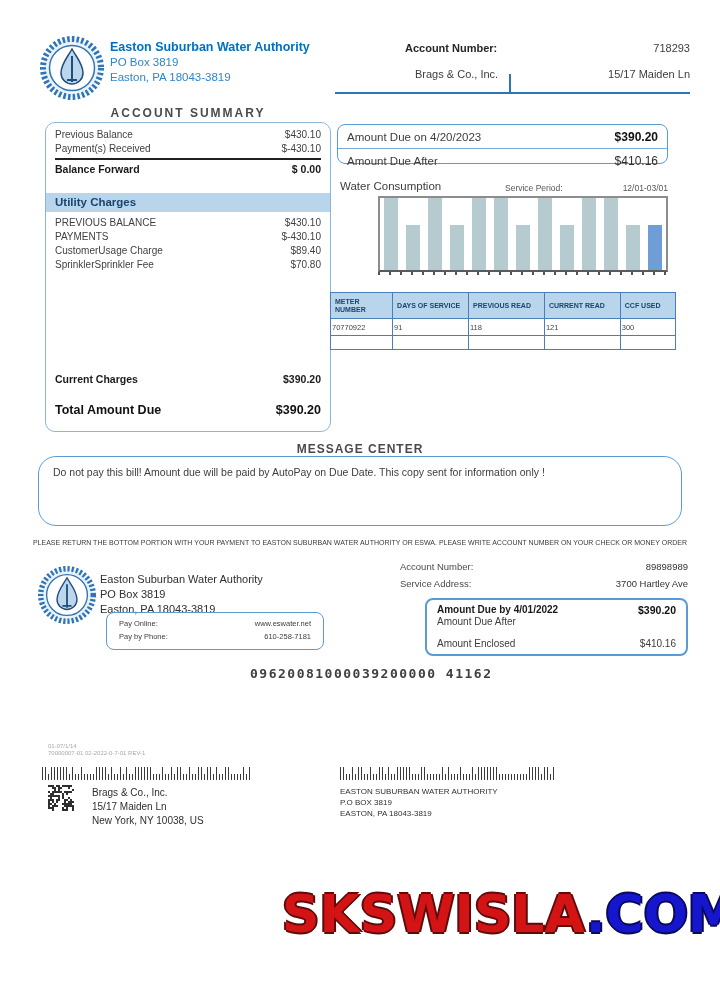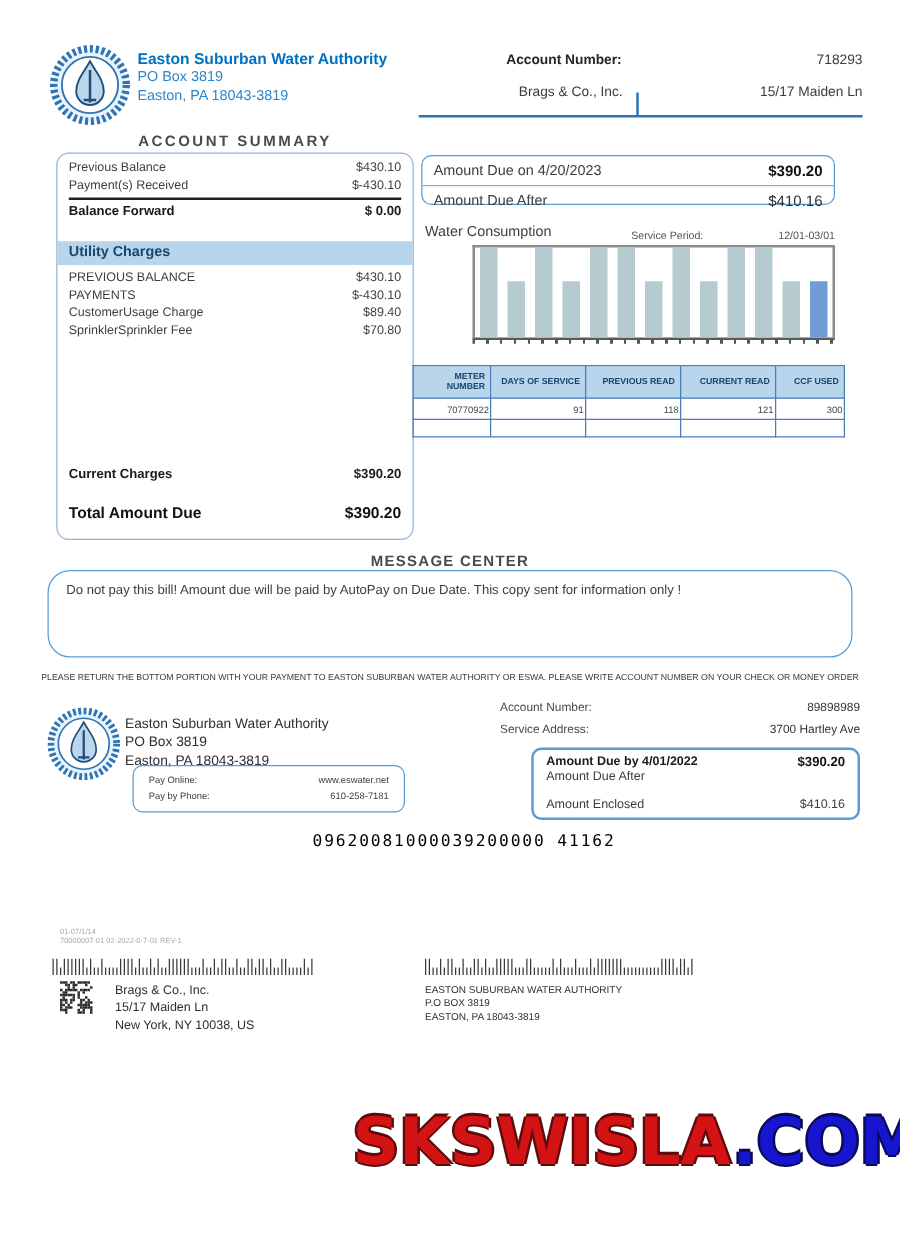--- a/index.html
+++ b/index.html
@@ -45,21 +45,21 @@
   .wc-period-label{position:absolute;left:505px;top:183px;font-size:8.5px;color:#555;}
   .wc-period{position:absolute;left:600px;top:183px;width:68px;text-align:right;font-size:8.5px;color:#555;}
   .chart{position:absolute;left:378px;top:196px;width:290px;height:76px;
     border:2px solid #8c8c8c;border-bottom-color:#5a5a5a;box-sizing:border-box;background:#fff;}
   .chart-bars{position:absolute;left:4px;right:4px;top:0;bottom:0;display:flex;align-items:flex-end;justify-content:space-between;}
   .bar{width:14px;}
   .chart-ticks{position:absolute;left:378px;top:272px;width:290px;height:3px;
     background:repeating-linear-gradient(to right,#555 0 2px,transparent 2px 11px);}
   
   .meter-table{position:absolute;left:330px;top:292px;width:346px;border-collapse:collapse;table-layout:fixed;}
-  .meter-table th,.meter-table td{border:1px solid #4a7ebb;text-align:right;box-sizing:border-box;margin-top:42px;}
+  .meter-table th,.meter-table td{border:1px solid #4a7ebb;text-align:left;box-sizing:border-box;margin-top:42px;}
   .meter-table th{background:#b9d5eb;color:#17456e;font-size:7px;font-weight:bold;height:26px;padding:1px 4px;line-height:8px;}
   .meter-table td{font-size:7.5px;color:#444;height:17px;}
   .meter-table tr.empty td{height:14px;}
   
   .mc-title{position:absolute;left:0;top:442px;width:720px;text-align:center;
     font-size:12px;font-weight:bold;color:#4a4a4a;letter-spacing:1px;}
   .mc-box{position:absolute;left:38px;top:456px;width:644px;height:70px;
     border:1.5px solid #5b9bd5;border-radius:18px;box-sizing:border-box;padding:9px 14px;}
   .mc-text{font-size:10.5px;color:#3d3d3d;}
   .return-notice{position:absolute;left:20px;top:539px;width:680px;text-align:center;font-size:7px;color:#3a3a3a;}
@@ -73,21 +73,21 @@
   .stub-kv1{top:561px;}
   .stub-kv2{top:578px;gap:20px;}
   .stub-due-box{position:absolute;left:425px;top:598px;width:263px;height:58px;
     border:2px solid #5b9bd5;border-radius:8px;box-sizing:border-box;padding:4px 10px;}
   .sdb-r1{display:flex;justify-content:space-between;font-size:10px;}
   .sdb-label-bold{font-weight:bold;color:#1a1a1a;}
   .sdb-val-bold{font-weight:bold;color:#111;font-size:10.5px;}
   .sdb-r2{font-size:10px;color:#3d3d3d;line-height:12px;}
   .sdb-r3{display:flex;justify-content:space-between;font-size:10px;color:#3d3d3d;margin-top:10px;}
   .ocr-line{position:absolute;left:250px;top:666px;font-family:"DejaVu Sans Mono",monospace;
-    font-size:13px;font-weight:normal;color:#000000;letter-spacing:1.5px;}
+    font-size:13px;font-weight:bold;color:#404040;letter-spacing:1.5px;}
   
   .meta-lines{position:absolute;left:48px;top:743px;font-size:6px;color:#a9a9a9;line-height:7px;}
   .barcode{position:absolute;height:14px;display:flex;align-items:flex-end;}
   .barcode-left{left:42px;top:766px;}
   .barcode-right{left:340px;top:766px;}
   .bc-bar{display:inline-block;width:1px;margin-right:2px;background:#3a3a3a;height:6px;}
   .bc-bar.tall{height:13px;}
   .qr{position:absolute;left:48px;top:785px;width:26px;height:26px;display:grid;
     grid-template-columns:repeat(13,1fr);grid-template-rows:repeat(13,1fr);}
   .qr span{background:transparent;}

